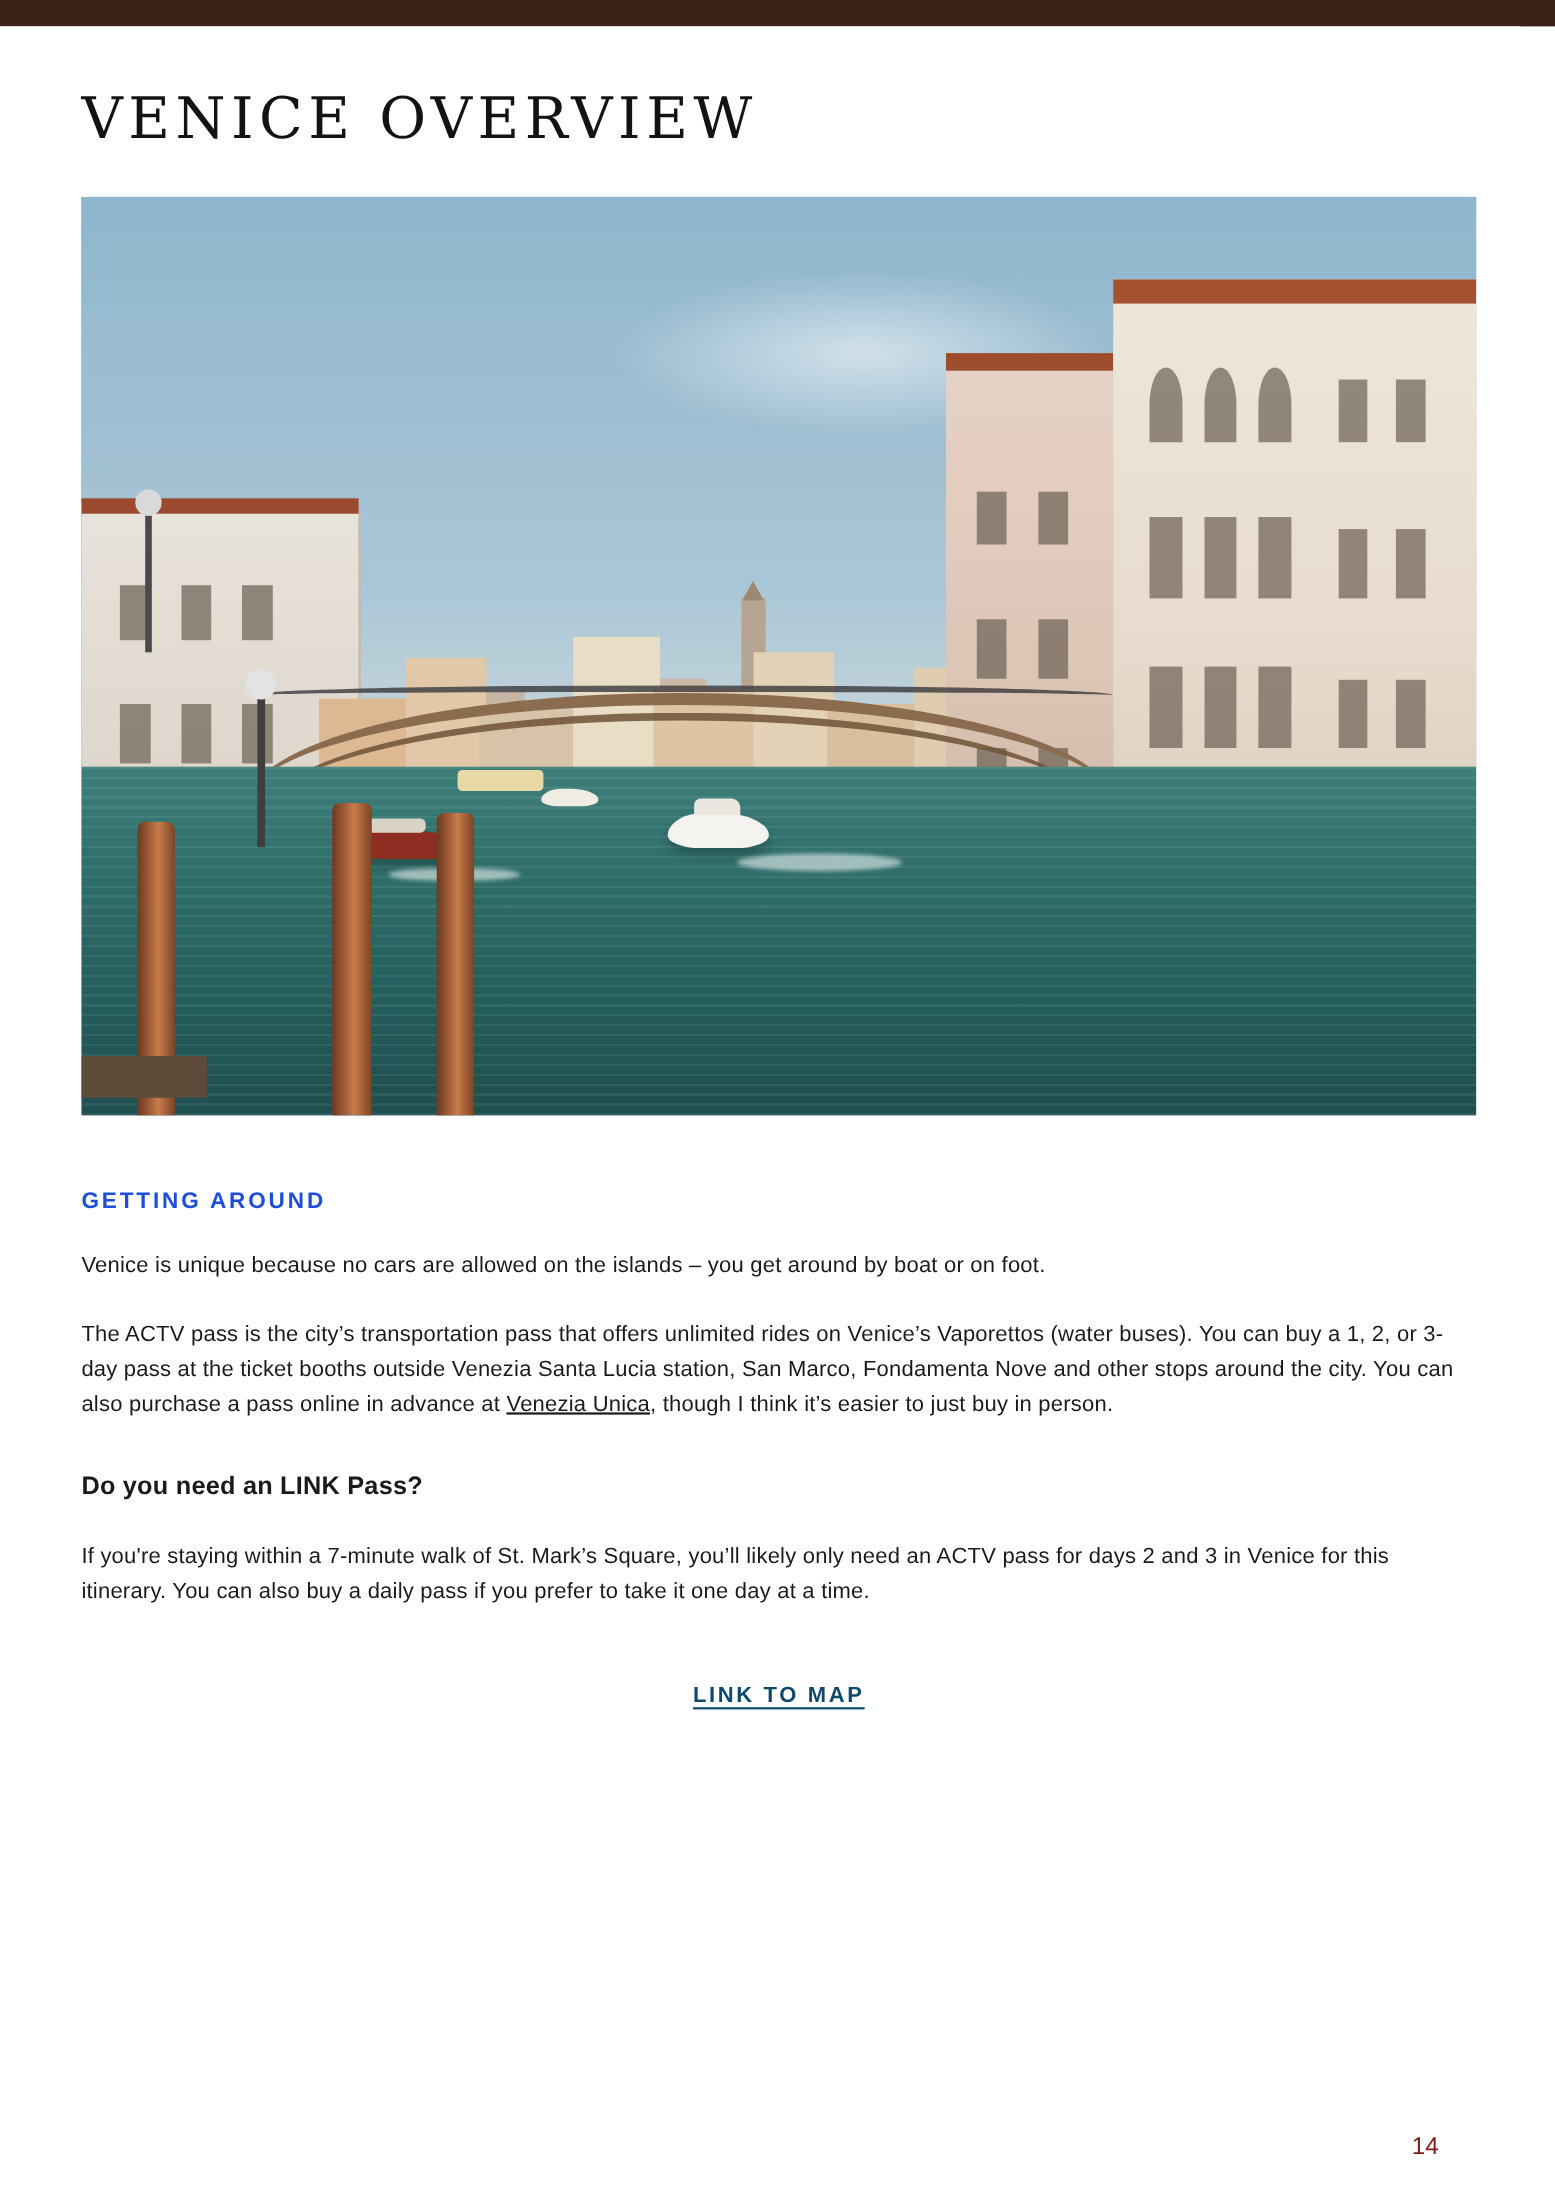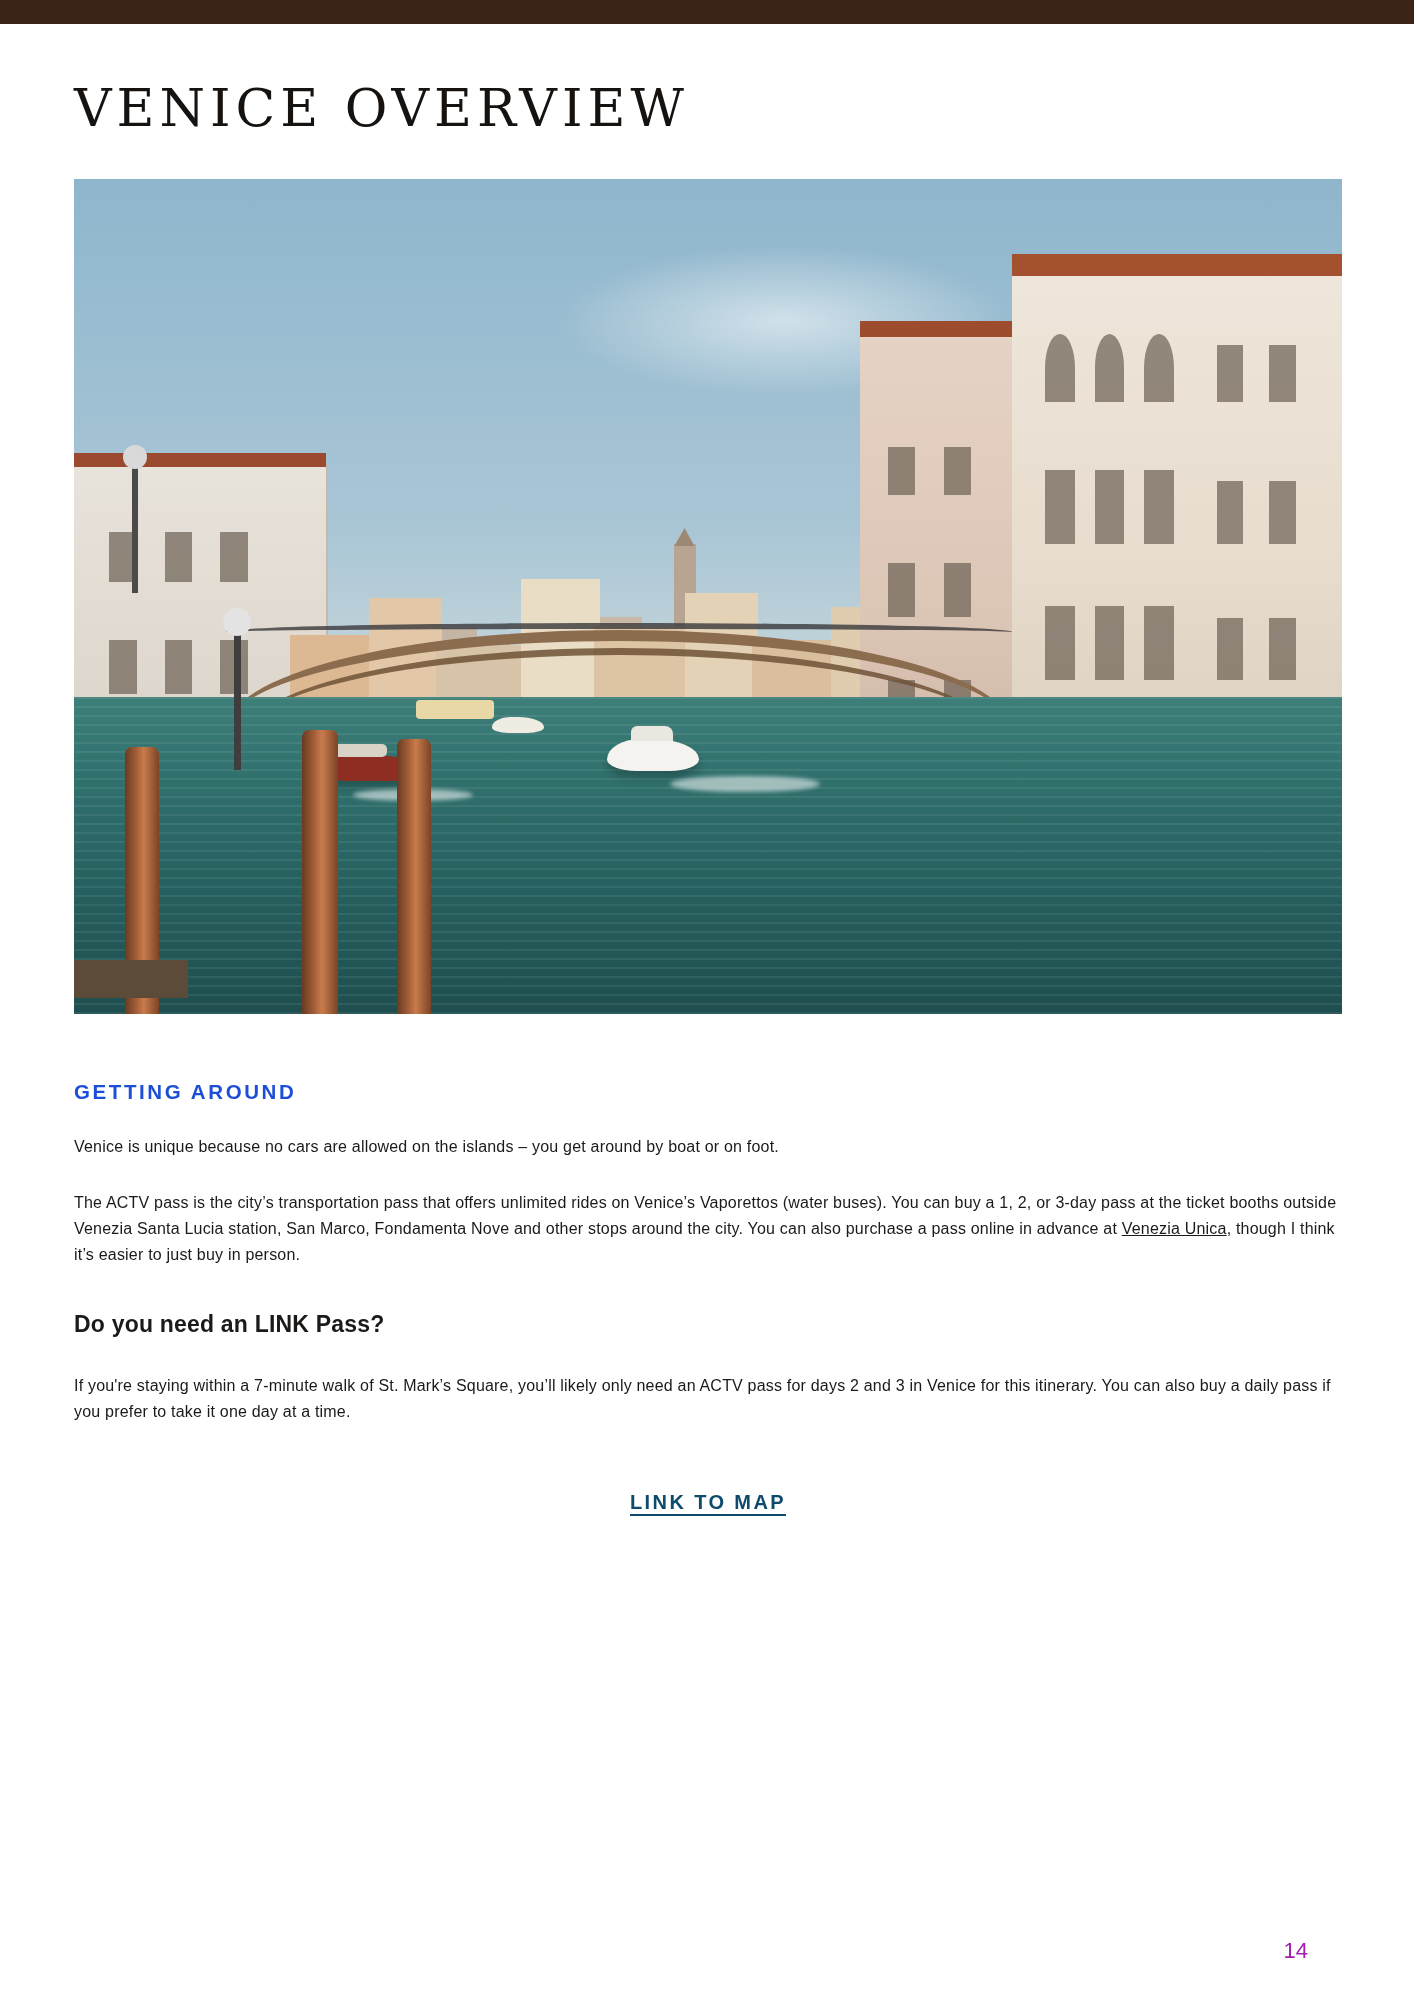--- a/index.html
+++ b/index.html
@@ -300,21 +300,21 @@
 
   
   .section-head {
     margin: 66px 0 0 0;
     font-size: 20.5px;
     font-weight: bold;
     letter-spacing: 2.6px;
     color: #1d4ed8;
   }
   p {
-    font-size: 16px;
+    font-size: 20px;
     line-height: 1.62;
     letter-spacing: .2px;
     margin: 30px 0 0 0;
     color: #1c1a18;
   }
   .bold-q {
     font-weight: bold;
     font-size: 23px;
     margin-top: 38px;
   }
@@ -332,21 +332,21 @@
     letter-spacing: 2.4px;
     color: #0c4a6e;
     text-decoration: underline;
     text-underline-offset: 5px;
   }
   .page-number {
     position: absolute;
     right: 74px;
     bottom: 36px;
     font-size: 22px;
-    color: #a21caf;
+    color: #7f1d1d;
   }
 </style>
 </head>
 <body>
 
 <div class="top-bar"></div>
 
 <div class="page">
   <div class="content">
 

